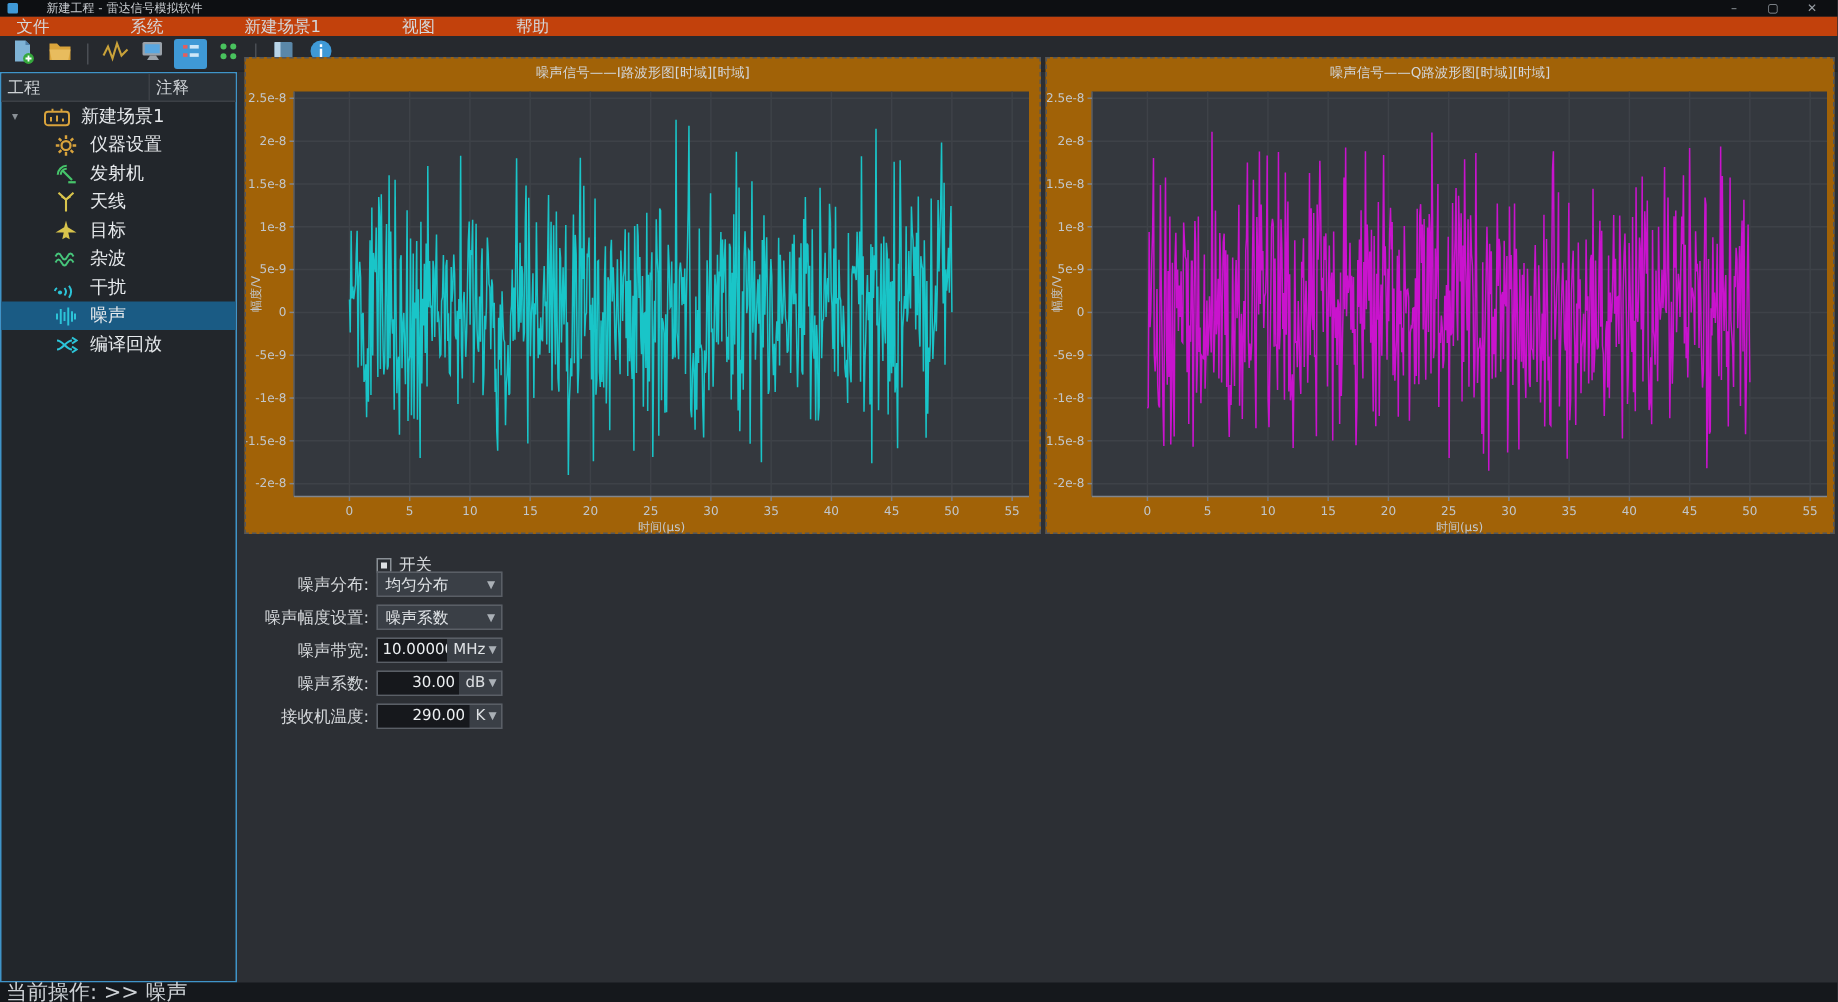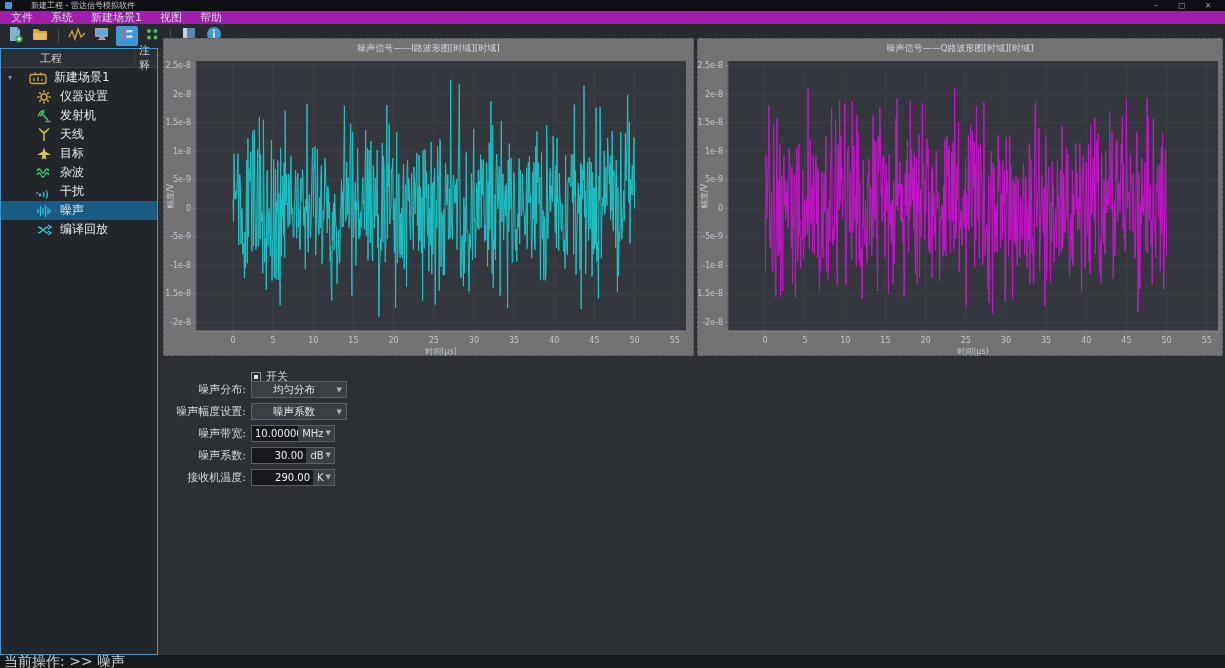--- a/index.html
+++ b/index.html
@@ -10,54 +10,54 @@
     -webkit-font-smoothing:antialiased;
   }
   
   #titlebar{position:absolute;top:0;left:0;right:0;height:11px;background:#0d0f12;
     display:flex;align-items:center;padding:0 5px;gap:19px;z-index:10;}
   #titlebar .app-icon{width:7px;height:7px;background:#3f99d6;border-radius:1px;flex:0 0 auto;}
   #titlebar .title-text{font-size:8px;color:#c8ccd0;white-space:nowrap;}
   #titlebar .win-controls{margin-left:auto;display:flex;gap:14px;padding-right:6px;}
   #titlebar .win-btn{font-size:8px;color:#9aa0a6;line-height:11px;width:12px;text-align:center;cursor:default;}
   
-  #menubar{position:absolute;top:11px;left:0;right:0;height:13px;background:#a21caf;
-    display:flex;align-items:flex-start;padding-left:2px;}
+  #menubar{position:absolute;top:11px;left:0;right:0;height:13px;background:#c2410c;
+    display:flex;align-items:flex-start;padding-left:2px;gap:36px;}
   .menu-item{font-size:11px;color:#d4d7da;padding:0 9px;line-height:13px;}
   
   #toolbar{position:absolute;top:24px;left:0;right:0;height:24px;background:#26292e;
     display:flex;align-items:center;padding-left:4px;gap:3px;border-bottom:1px solid #222529;box-sizing:border-box;}
   .tool-btn{width:22px;height:20px;display:flex;align-items:center;justify-content:center;border-radius:2px;}
   .tool-btn.active{background:#3f99d6;}
   .tool-sep{width:1px;height:14px;background:#4a4e54;margin:0 4px;}
   
   #sidebar{position:absolute;left:0;top:48px;width:158px;height:607px;background:#22262b;
     border:1px solid #3f94c9;box-sizing:border-box;}
   #sidebar-header{display:flex;height:18px;background:#2b3036;border-bottom:1px solid #3c4046;
-    font-size:11px;color:#ced2d6;align-items:center;padding-left:35px;}
+    font-size:11px;color:#ced2d6;align-items:center;}
   #sidebar-header .col1{width:99px;padding-left:4px;border-right:1px solid #3c4046;height:100%;display:flex;align-items:center;box-sizing:border-box;}
   #sidebar-header .col2{flex:1;padding-left:4px;}
   .tree-row{height:19px;display:flex;align-items:center;font-size:12px;color:#e6e9ec;cursor:default;}
   .tree-row.selected{background:#1a5b84;text-align:right;}
   .tree-row .caret{width:10px;margin-left:4px;color:#8a9096;font-size:8px;flex:0 0 auto;text-align:center;}
   .tree-row .t-icon{width:18px;height:16px;display:flex;align-items:center;justify-content:center;margin-right:7px;flex:0 0 auto;}
   .tree-row.child{padding-left:34px;}
   .tree-row.root .t-icon{margin-left:14px;}
   
   #statusbar{position:absolute;left:0;bottom:0;right:0;height:13px;background:#15181c;
     display:flex;align-items:center;padding-left:4px;font-size:14px;color:#ced2d6;}
   
-  .chart-panel{position:absolute;background:#737373;border:1px dashed #53575d;box-sizing:border-box;}
+  .chart-panel{position:absolute;background:#a16207;border:1px dashed #53575d;box-sizing:border-box;}
   .chart-title{position:absolute;top:3px;left:0;width:100%;text-align:center;font-size:9px;color:#d2d6da;}
   .chart-panel svg{position:absolute;left:0;top:0;}
   
   .form-row{position:absolute;height:17px;display:flex;align-items:center;justify-content:center;}
   .form-label{width:122px;text-align:right;font-size:11px;color:#d5d8db;margin-right:5px;white-space:nowrap;}
-  .combo{width:96px;height:17px;background:#3a3f46;border:1px solid #5a5f66;box-sizing:border-box;
-    display:flex;align-items:center;font-size:10.5px;color:#e2e5e8;padding-left:21px;}
+  .combo{width:84px;height:17px;background:#3a3f46;border:1px solid #5a5f66;box-sizing:border-box;
+    display:flex;align-items:center;font-size:10.5px;color:#e2e5e8;padding-left:5px;}
   .combo .cbo-caret{margin-left:auto;margin-right:4px;color:#aab0b6;font-size:7px;}
   .numf{width:84px;height:17px;border:1px solid #5a5f66;background:#3a3f46;box-sizing:border-box;
     display:flex;align-items:stretch;font-size:10px;}
   .numf .num{flex:1;background:#16181c;color:#eceff1;text-align:right;padding:0 3px;line-height:15px;white-space:nowrap;overflow:hidden;}
   .numf .unit{padding:0 2px 0 4px;color:#dde0e3;line-height:15px;white-space:nowrap;}
   .numf .cbo-caret{color:#aab0b6;font-size:7px;line-height:15px;padding-right:3px;}
   .checkbox-row{position:absolute;display:flex;align-items:center;gap:5px;}
   .checkbox-box{width:10px;height:10px;border:1px solid #8a9096;background:#2b2e33;
     display:flex;align-items:center;justify-content:center;box-sizing:border-box;}
   .checkbox-inner{width:4px;height:4px;background:#dde0e3;}

